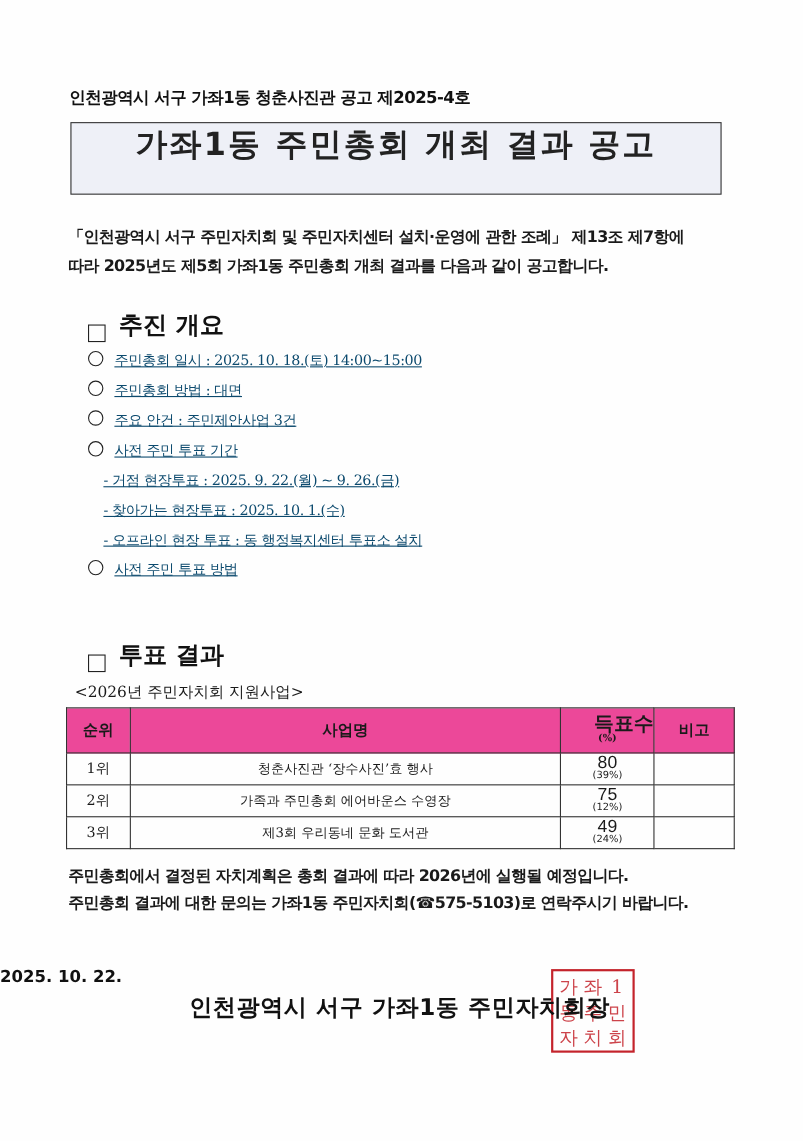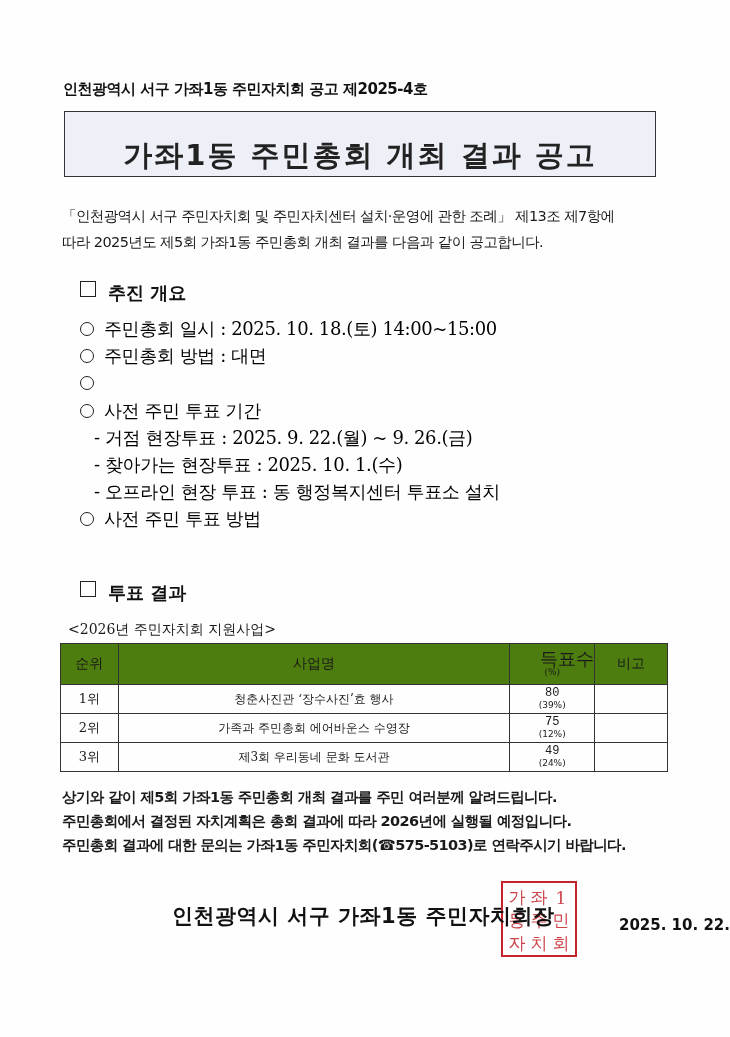--- a/index.html
+++ b/index.html
@@ -8,101 +8,101 @@
       font-family: "DejaVu Sans", "Liberation Sans", sans-serif; color: #111;
       overflow: hidden;
     }
     .abs { position: absolute; }
     .notice-no {
       left: 63px; top: 80px; font-size: 15px; font-weight: bold; letter-spacing: -0.5px;
     }
     .title-box {
       left: 64px; top: 111px; width: 592px; height: 66px;
       border: 1.5px solid #333; background: #eef0f7;
-      display: flex; align-items: flex-end; justify-content: center;
+      display: flex; align-items: flex-start; justify-content: center;
       box-sizing: border-box;
     }
     .title-box span { font-size: 29px; font-weight: bold; letter-spacing: 2px; color: #222; }
     .intro {
-      left: 62px; top: 203px; width: 640px; font-size: 14.5px; font-weight: normal;
+      left: 62px; top: 203px; width: 640px; font-size: 14.5px; font-weight: bold;
       line-height: 26px; letter-spacing: -0.6px; color: #1a1a1a;
     }
     .section-head {
-      font-size: 18px; font-weight: bold; display: flex; align-items: flex-start; color: #111; padding-left: 16px;
+      font-size: 22px; font-weight: bold; display: flex; align-items: flex-end; color: #111; padding-left: 16px;
     }
     .section-head .box {
       width: 14px; height: 14px; border: 1.5px solid #222; margin-right: 12px; display: inline-block;
     }
     .overview-list {
       left: 80px; top: 315px; font-family: "DejaVu Serif", "Liberation Serif", serif;
-      font-size: 18px; line-height: 27.2px; letter-spacing: -0.4px; color: #000000;
+      font-size: 13px; line-height: 27.2px; letter-spacing: -0.4px; color: #0c4a6e; text-decoration: underline;
     }
     .overview-list .row { white-space: nowrap; }
     .overview-list .sub { padding-left: 14px; }
     .circle {
       display: inline-block; width: 12px; height: 12px; border: 1.2px solid #222;
       border-radius: 50%; margin-right: 10px; vertical-align: -1px;
     }
     .table-caption {
       left: 68px; top: 621px; font-family: "DejaVu Serif", "Liberation Serif", serif;
       font-size: 14px; color: #1a1a1a;
     }
     table.results {
       left: 60px; top: 643px; width: 608px; border-collapse: collapse;
       font-family: "DejaVu Serif", "Liberation Serif", serif; color: #1a1a1a;
     }
     table.results th, table.results td {
       border: 1px solid #333; text-align: center; padding: 0;
     }
-    table.results th { background: #4d7c0f; font-weight: normal; font-size: 14px; height: 40px; }
+    table.results th { background: #ec4899; font-weight: bold; font-size: 14px; height: 40px; }
     table.results td { height: 28px; font-size: 12px; }
     table.results td.rank { font-size: 13px; }
-    .votes-num { font-size: 12px; line-height: 13px; display: block; font-family: Liberation Mono, monospace; }
+    .votes-num { font-size: 16px; line-height: 13px; display: block; font-family: Liberation Sans, sans-serif; }
     .votes-pct { font-size: 9px; line-height: 11px; display: block; font-family: "DejaVu Sans", sans-serif; }
     .pct-head { font-size: 9px; display: block; line-height: 10px; }
     .votes-head { font-size: 18px; display: block; line-height: 16px; text-align: right; }
     .closing {
       left: 62px; top: 785px; font-size: 14.5px; font-weight: bold; line-height: 24px;
       letter-spacing: -0.6px; color: #1a1a1a;
     }
-    .date { left: 0; width: 730px; top: 879px; text-align: right; font-size: 15px; font-weight: bold; margin-top: 37px; }
+    .date { left: 0; width: 730px; top: 879px; text-align: left; font-size: 15px; font-weight: bold; }
     .signature { left: 172px; top: 902px; font-size: 21px; font-weight: bold; letter-spacing: 0.5px; color: #111; z-index: 2; }
     .seal {
       left: 501px; top: 881px; width: 76px; height: 76px; border: 2.5px solid #c4232b;
       box-sizing: border-box; display: grid; grid-template-columns: repeat(3, 1fr);
       grid-template-rows: repeat(3, 1fr); padding: 3px; z-index: 1;
     }
     .seal span {
       color: #c4232b; font-size: 17px; display: flex; align-items: center; justify-content: center;
       font-family: "DejaVu Serif", serif; opacity: 0.85;
     }
   </style>
 </head>
 <body>
 
-<div class="abs notice-no">인천광역시 서구 가좌1동 주민자치회 공고 제2025-4호</div>
+<div class="abs notice-no">인천광역시 서구 가좌1동 청춘사진관 공고 제2025-4호</div>
 
 <div class="abs title-box">
   <span>가좌1동 주민총회 개최 결과 공고</span>
 </div>
 
 <div class="abs intro">
   <div>「인천광역시 서구 주민자치회 및 주민자치센터 설치·운영에 관한 조례」 제13조 제7항에</div>
   <div>따라 2025년도 제5회 가좌1동 주민총회 개최 결과를 다음과 같이 공고합니다.</div>
 </div>
 
 <div class="abs section-head" style="left:64px; top:281px;">
   <span class="box"></span>
   <span>추진 개요</span>
 </div>
 
 <div class="abs overview-list">
   <div class="row"><span class="circle"></span><span>주민총회 일시 : 2025. 10. 18.(토) 14:00~15:00</span></div>
   <div class="row"><span class="circle"></span><span>주민총회 방법 : 대면</span></div>
-  <div class="row"><span class="circle"></span></div>
+  <div class="row"><span class="circle"></span><span>주요 안건 : 주민제안사업 3건</span></div>
   <div class="row"><span class="circle"></span><span>사전 주민 투표 기간</span></div>
   <div class="row sub">- 거점 현장투표 : 2025. 9. 22.(월) ~ 9. 26.(금)</div>
   <div class="row sub">- 찾아가는 현장투표 : 2025. 10. 1.(수)</div>
   <div class="row sub">- 오프라인 현장 투표 : 동 행정복지센터 투표소 설치</div>
   <div class="row"><span class="circle"></span><span>사전 주민 투표 방법</span></div>
 </div>
 
 <div class="abs section-head" style="left:64px; top:581px;">
   <span class="box"></span>
   <span>투표 결과</span>
@@ -153,21 +153,20 @@
       <td>
           <span class="votes-num">49</span>
           <span class="votes-pct">(24%)</span>
         </td>
       <td></td>
     </tr>
   </tbody>
 </table>
 
 <div class="abs closing">
-  <div>상기와 같이 제5회 가좌1동 주민총회 개최 결과를 주민 여러분께 알려드립니다.</div>
   <div>주민총회에서 결정된 자치계획은 총회 결과에 따라 2026년에 실행될 예정입니다.</div>
   <div>주민총회 결과에 대한 문의는 가좌1동 주민자치회(☎575-5103)로 연락주시기 바랍니다.</div>
 </div>
 
 <div class="abs date">2025. 10. 22.</div>
 <div class="abs signature">인천광역시 서구 가좌1동 주민자치회장</div>
 
 <div class="abs seal">
   <span>가</span>
   <span>좌</span>

